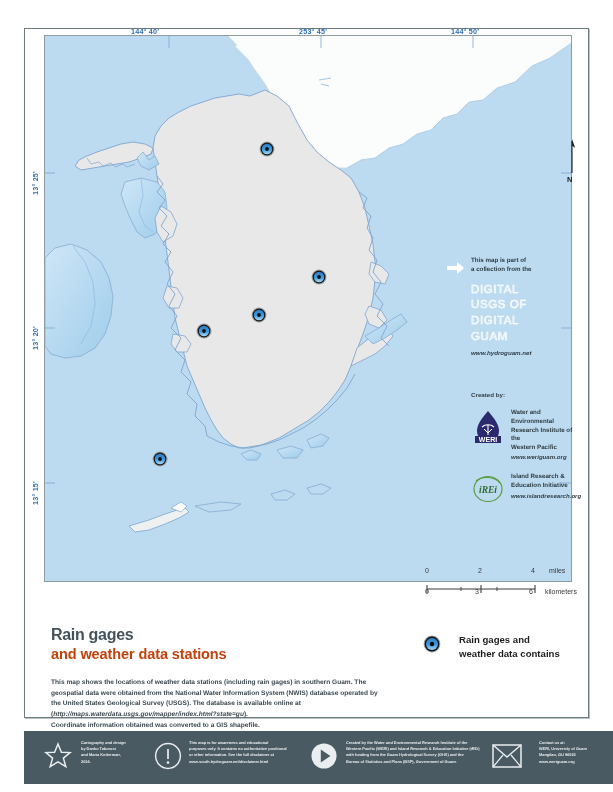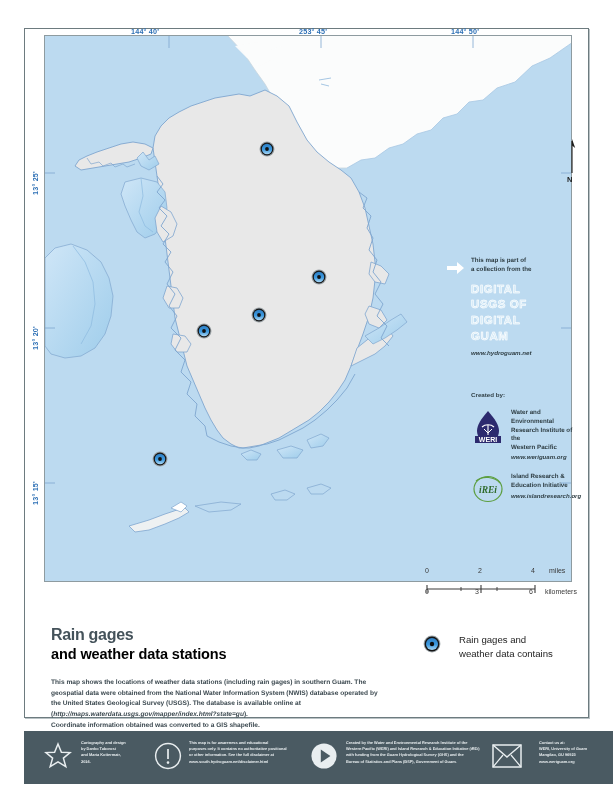--- a/index.html
+++ b/index.html
@@ -59,21 +59,21 @@
   }
 
   
   #atlas-block { position: absolute; left: 446px; top: 228px; width: 105px; }
   #atlas-arrow { position: absolute; left: 422px; top: 232px; width: 18px; height: 14px; }
   .atlas-lede {
     font-size: 6.2px; color: #2f3e44; line-height: 1.45; font-weight: bold;
   }
   .atlas-title {
     margin-top: 7px;
-    font-size: 11.5px; font-weight: bold; line-height: 1.35;
+    font-size: 11.5px; font-weight: normal; line-height: 1.35;
     color: #d8ecf8;
     -webkit-text-stroke: .45px #ffffff;
     letter-spacing: .6px;
     text-shadow: 0 0 1px rgba(255,255,255,.9);
   }
   .atlas-url {
     margin-top: 5px;
     font-size: 6.2px; font-style: italic; font-weight: bold; color: #2f3e44;
   }
 
@@ -99,35 +99,35 @@
   #scalebar .sb-units { font-size: 7px; color: #3a3a3a; }
   #scalebar .sb-line { position: relative; height: 8px; margin: 1px 0; }
 
   
   #title-block { position: absolute; left: 26px; top: 598px; width: 330px; }
   .map-title {
     font-size: 16px; font-weight: bold; color: #44525a; line-height: 1.06;
     letter-spacing: -.3px;
   }
   .map-subtitle {
-    font-size: 14.5px; font-weight: bold; color: #000000; line-height: 1.25;
+    font-size: 14.5px; font-weight: bold; color: #c2410c; line-height: 1.25;
     letter-spacing: -.1px; margin-top: 1px;
   }
   .map-desc {
     margin-top: 15px;
     font-size: 6.6px; font-weight: bold; color: #3d4a51; line-height: 1.62;
   }
   .map-desc i { font-style: italic; }
 
   
   #legend { position: absolute; left: 398px; top: 604px; }
   #legend .lg-row { position: relative; padding-left: 36px; }
   #legend .lg-sym { position: absolute; left: 0; top: 2px; width: 18px; height: 18px; }
   #legend .lg-text {
-    font-size: 9.6px; color: #1d1d1d; line-height: 1.5; font-weight: normal;
+    font-size: 9.6px; color: #1d1d1d; line-height: 1.5; font-weight: bold;
   }
 
   
   #footer {
     position: absolute;
     left: 24px; top: 731px;
     width: 589px; height: 53px;
     background: #4a5a62;
   }
   .fcell { position: absolute; top: 0; height: 53px; }

